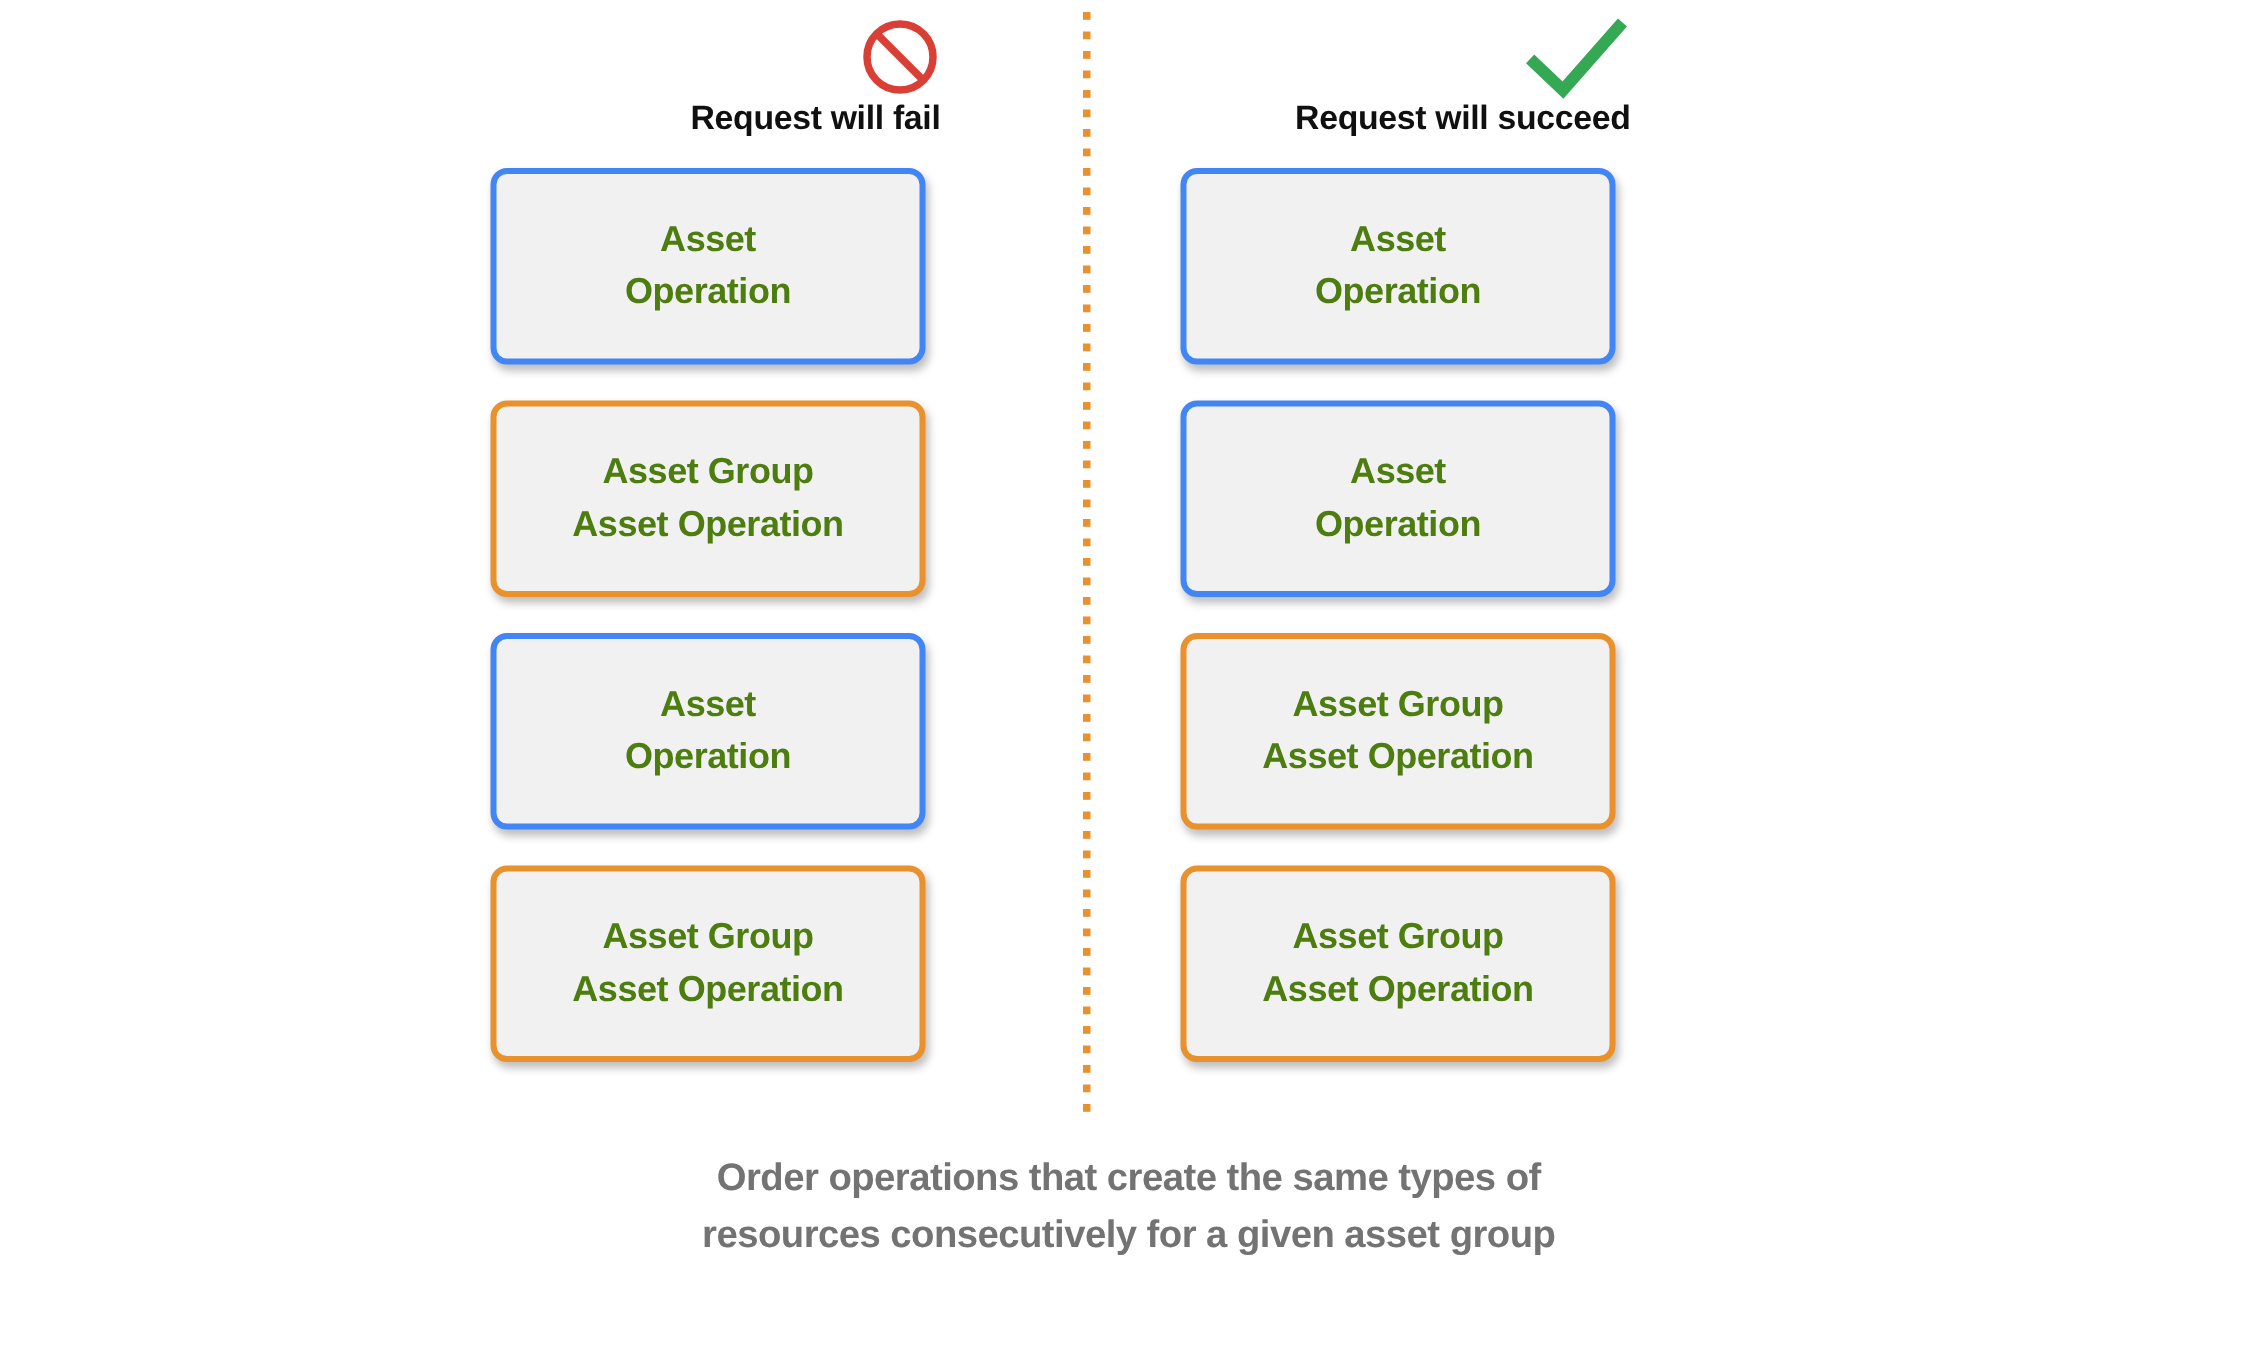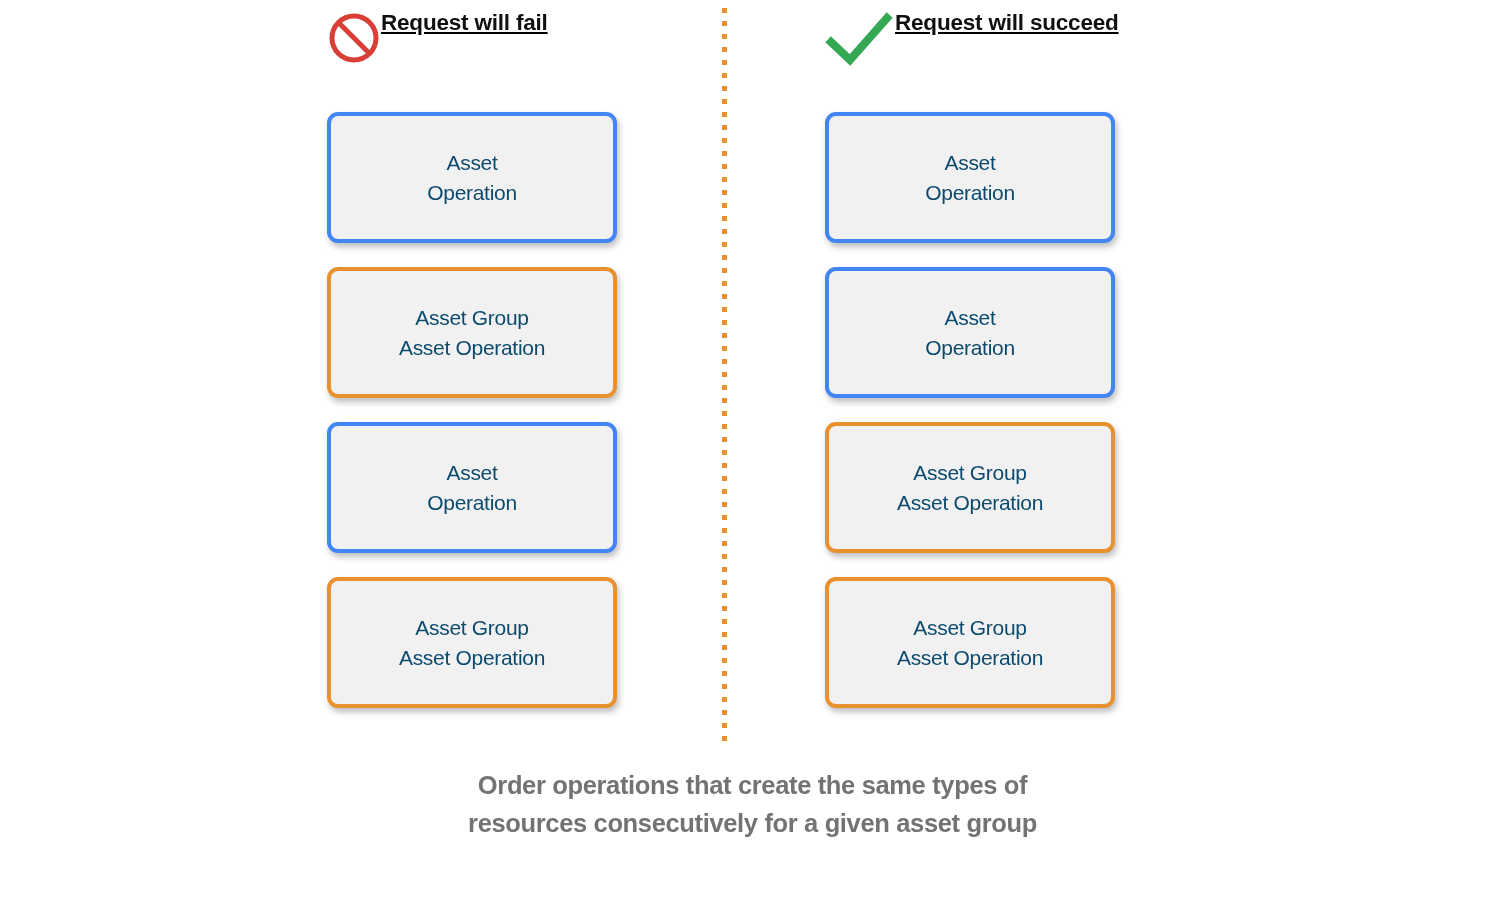--- a/index.html
+++ b/index.html
@@ -37,31 +37,30 @@
     background-repeat: repeat-y;
   }
 
   
   .column {
     position: absolute;
     top: 10px;
     width: 300px;
   }
   .column.left  { left: 327px; }
-  .column.right { left: 825px; }
+  .column.right { left: 787px; }
 
   
   .col-header {
     width: 300px;
     height: 92px;
     display: flex;
-    flex-direction: row;
-    align-items: flex-start;
+    flex-direction: column;
+    align-items: flex-end;
     justify-content: flex-start;
-    text-decoration: underline;
   }
   .header-icon {
     height: 56px;
     display: flex;
     align-items: center;
     justify-content: center;
   }
   .header-label {
     font-size: 22.5px;
     font-weight: bold;
@@ -87,24 +86,24 @@
     border-radius: 11px;
     border: 4px solid #4285F4;
     display: flex;
     align-items: center;
     justify-content: center;
     text-align: center;
     box-shadow: 2px 4px 6px rgba(0,0,0,0.26);
   }
   .card.orange { border-color: #E8912D; justify-content: center; }
   .card-text {
-    font-size: 21px;
+    font-size: 24px;
     line-height: 1.42;
-    font-weight: normal;
-    color: #0c4a6e;
+    font-weight: bold;
+    color: #4d7c0f;
     letter-spacing: -0.3px;
     white-space: pre-line;
   }
 
   
   .caption {
     position: absolute;
     left: 0;
     right: 0;
     top: 766px;

